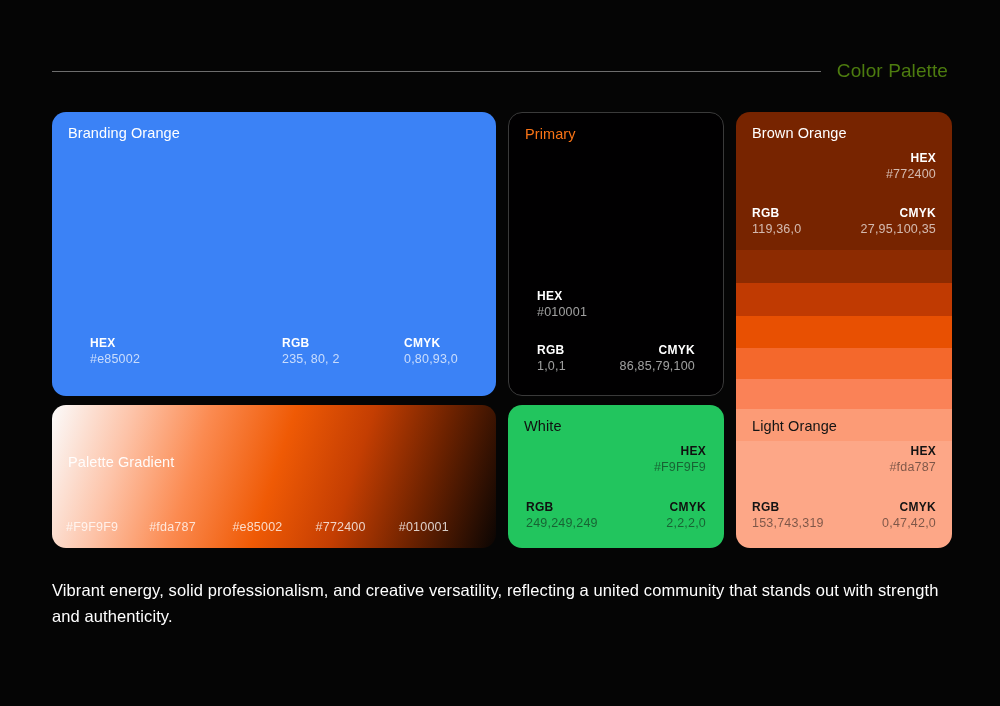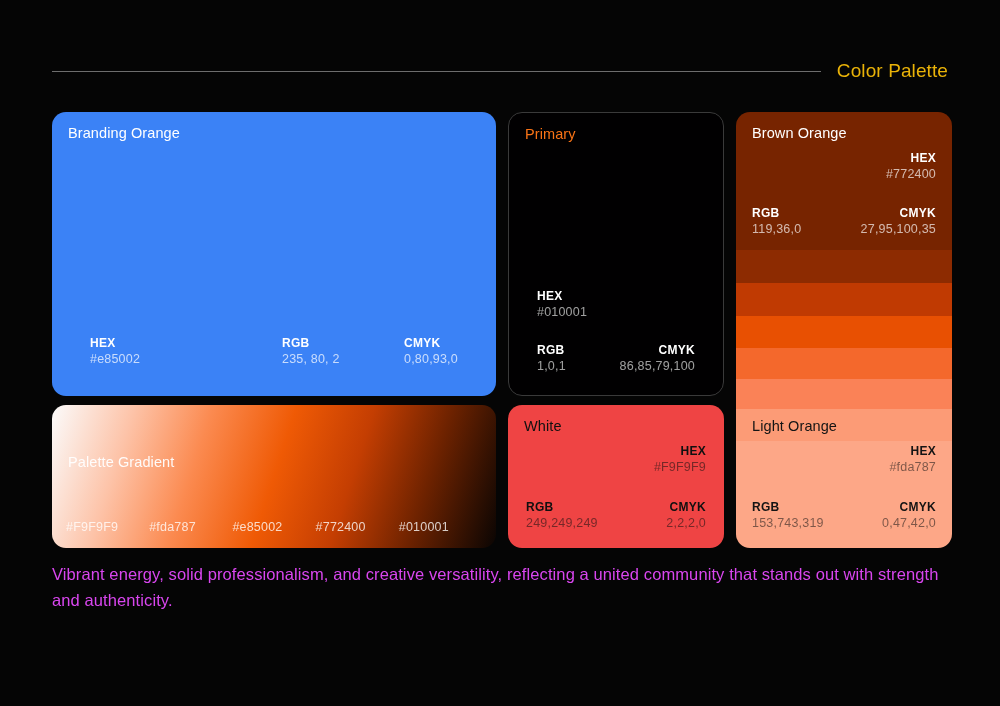--- a/index.html
+++ b/index.html
@@ -42,21 +42,21 @@
     line-height: 1;
   }
   .header-rule {
     flex: 1 1 auto;
     height: 1px;
     background: #6d6d6d;
     margin-top: 2px;
   }
   .header-right {
     font-size: 19px;
-    color: #eab308;
+    color: #4d7c0f;
     white-space: nowrap;
     letter-spacing: 0.1px;
     line-height: 1;
   }
 
   
   .card {
     position: absolute;
     border-radius: 14px;
     box-sizing: border-box;
@@ -170,21 +170,21 @@
   #primary-card .meta-label { color: #ffffff; }
   #primary-card .meta-value { color: rgba(255,255,255,0.62); }
   #primary-card .p-col-right { text-align: right; }
 
   
   #white-card {
     left: 508px;
     top: 405px;
     width: 216px;
     height: 143px;
-    background: #ef4444;
+    background: #22c55e;
   }
   #white-card .card-title { color: #101010; }
   #white-card .w-hex {
     position: absolute;
     right: 18px;
     top: 38px;
     text-align: right;
   }
   #white-card .w-row {
     position: absolute;
@@ -273,25 +273,25 @@
     box-sizing: border-box;
   }
   .scale-foot .meta-label { color: #141414; }
   .scale-foot .meta-value { color: rgba(20,20,20,0.55); }
   .scale-foot .f-col-right { text-align: right; }
 
   
   .description {
     position: absolute;
     left: 52px;
-    top: 562px;
+    top: 578px;
     width: 900px;
     font-size: 16.5px;
     line-height: 1.55;
-    color: #d946ef;
+    color: #ffffff;
     letter-spacing: 0.1px;
   }
 </style>
 </head>
 <body>
 
 <div class="page">
 
   <div class="header">
     <div class="header-rule"></div>

